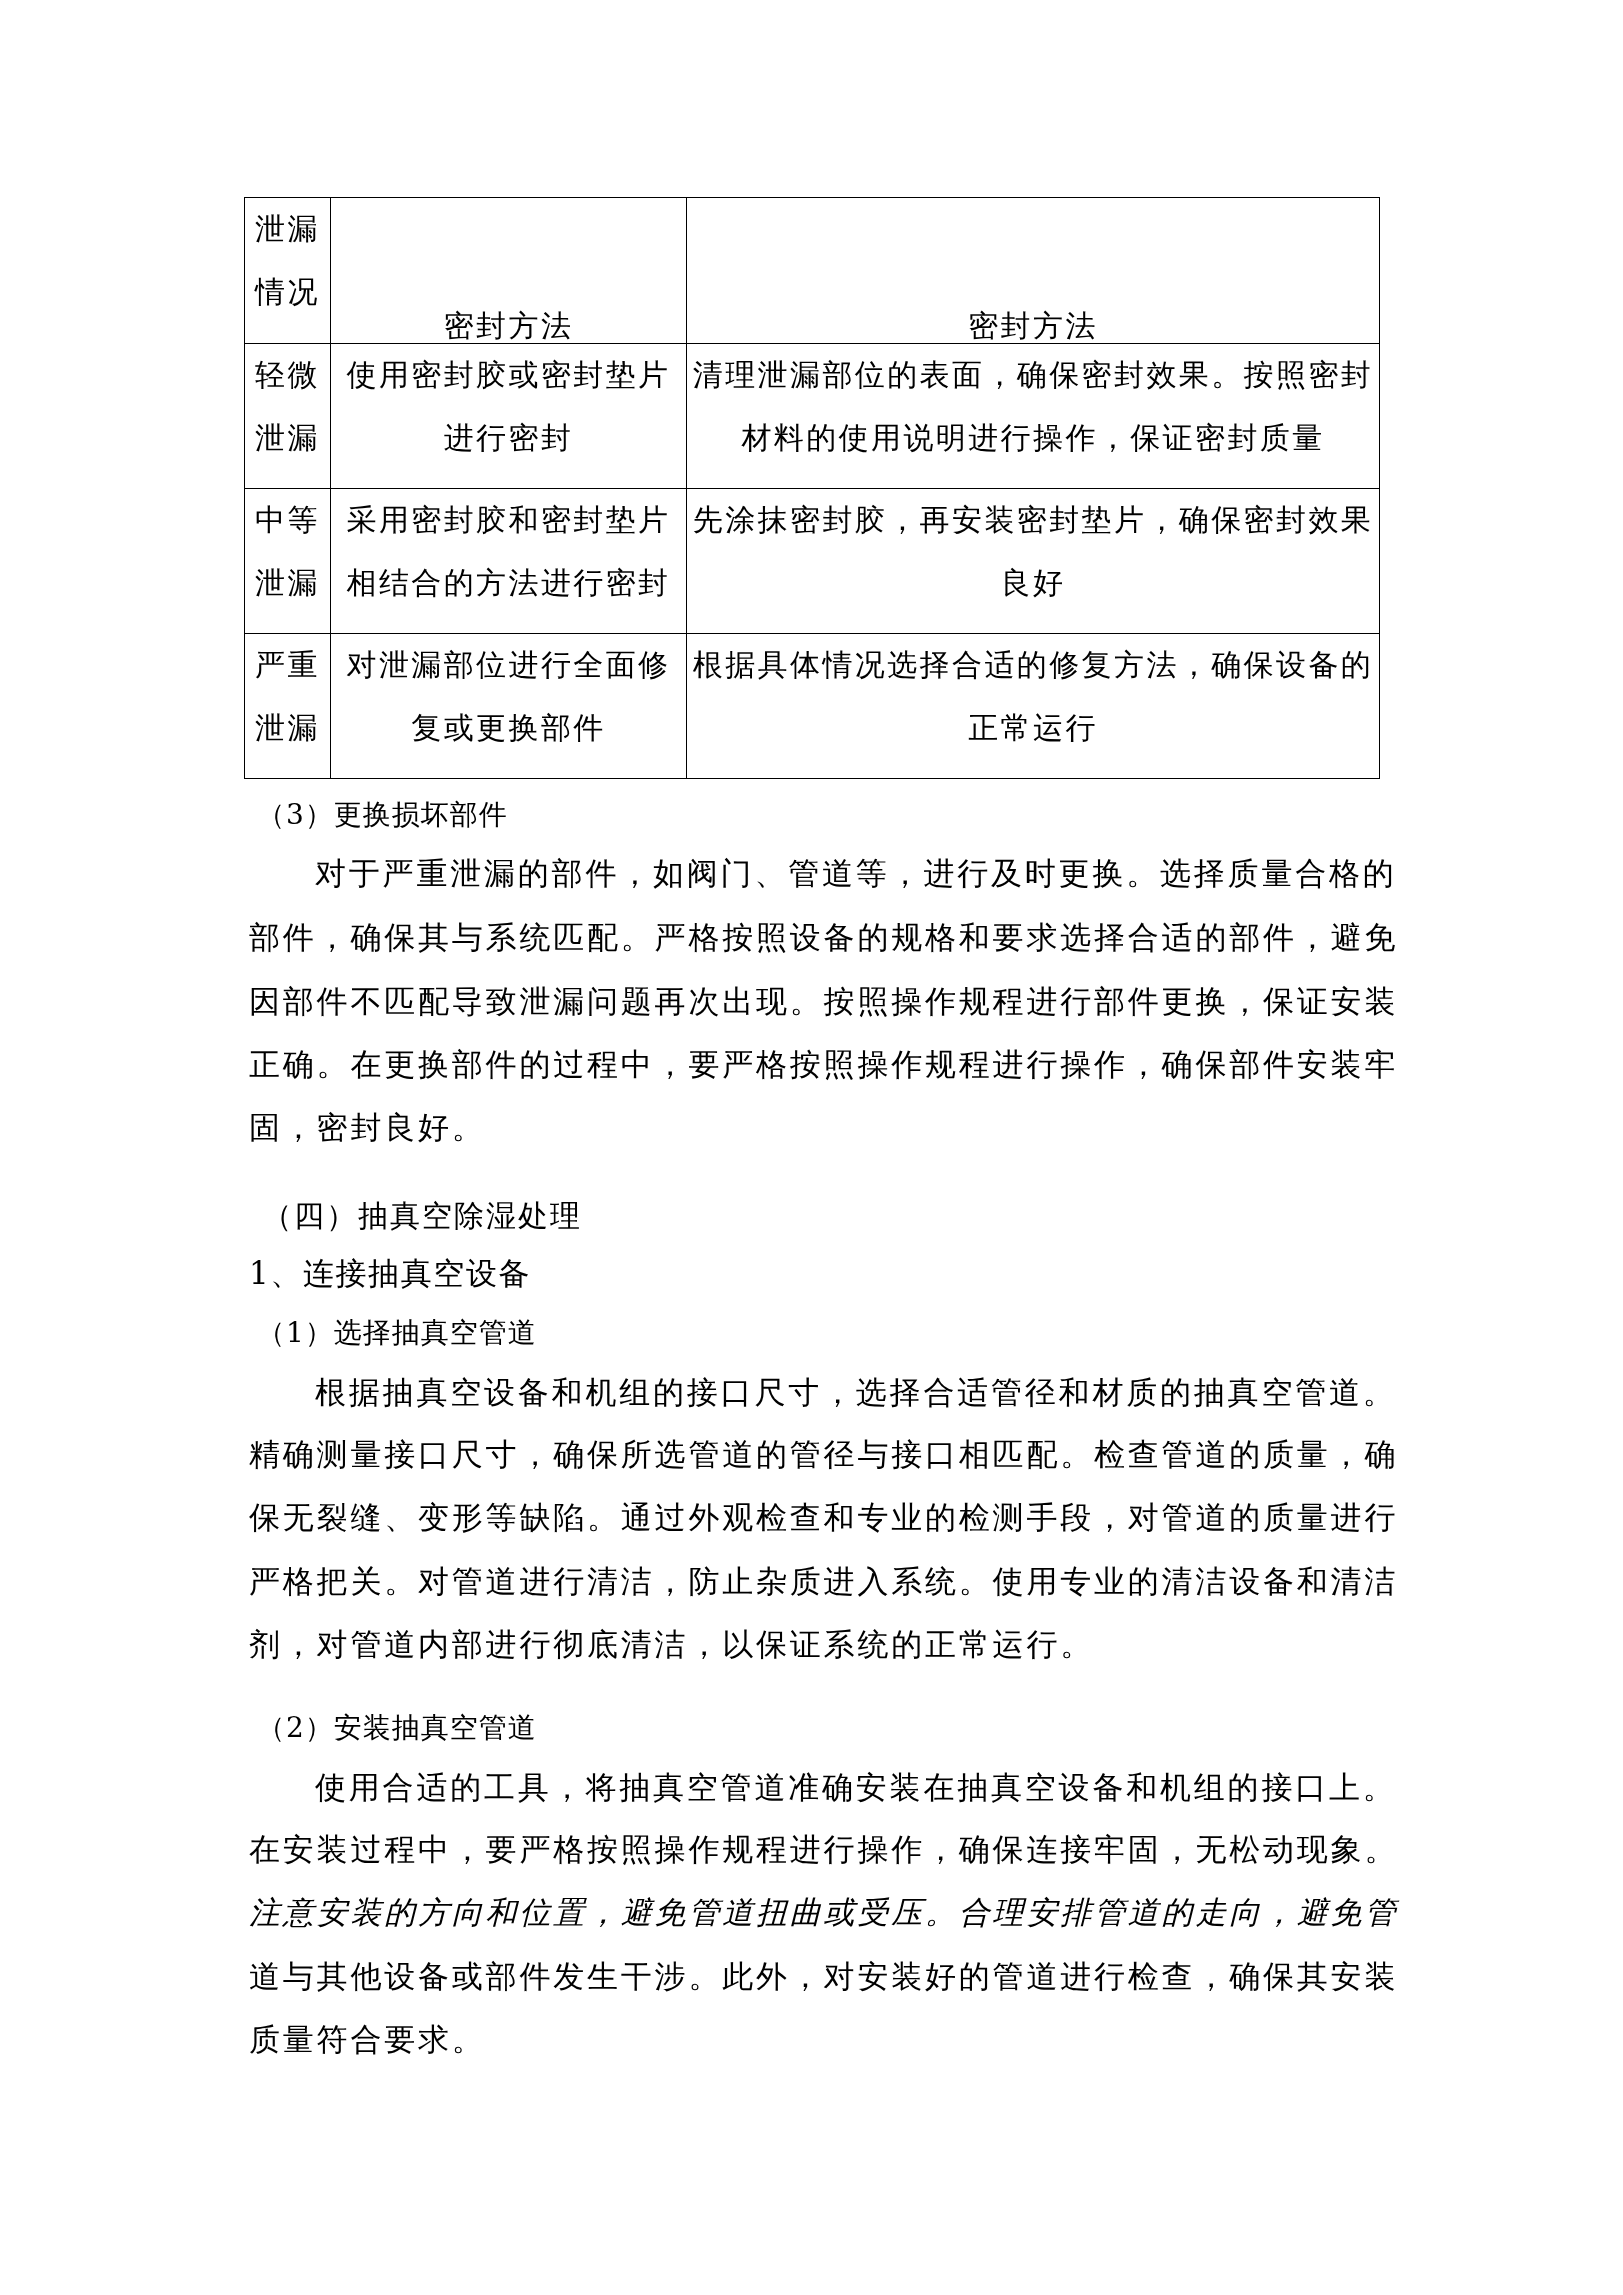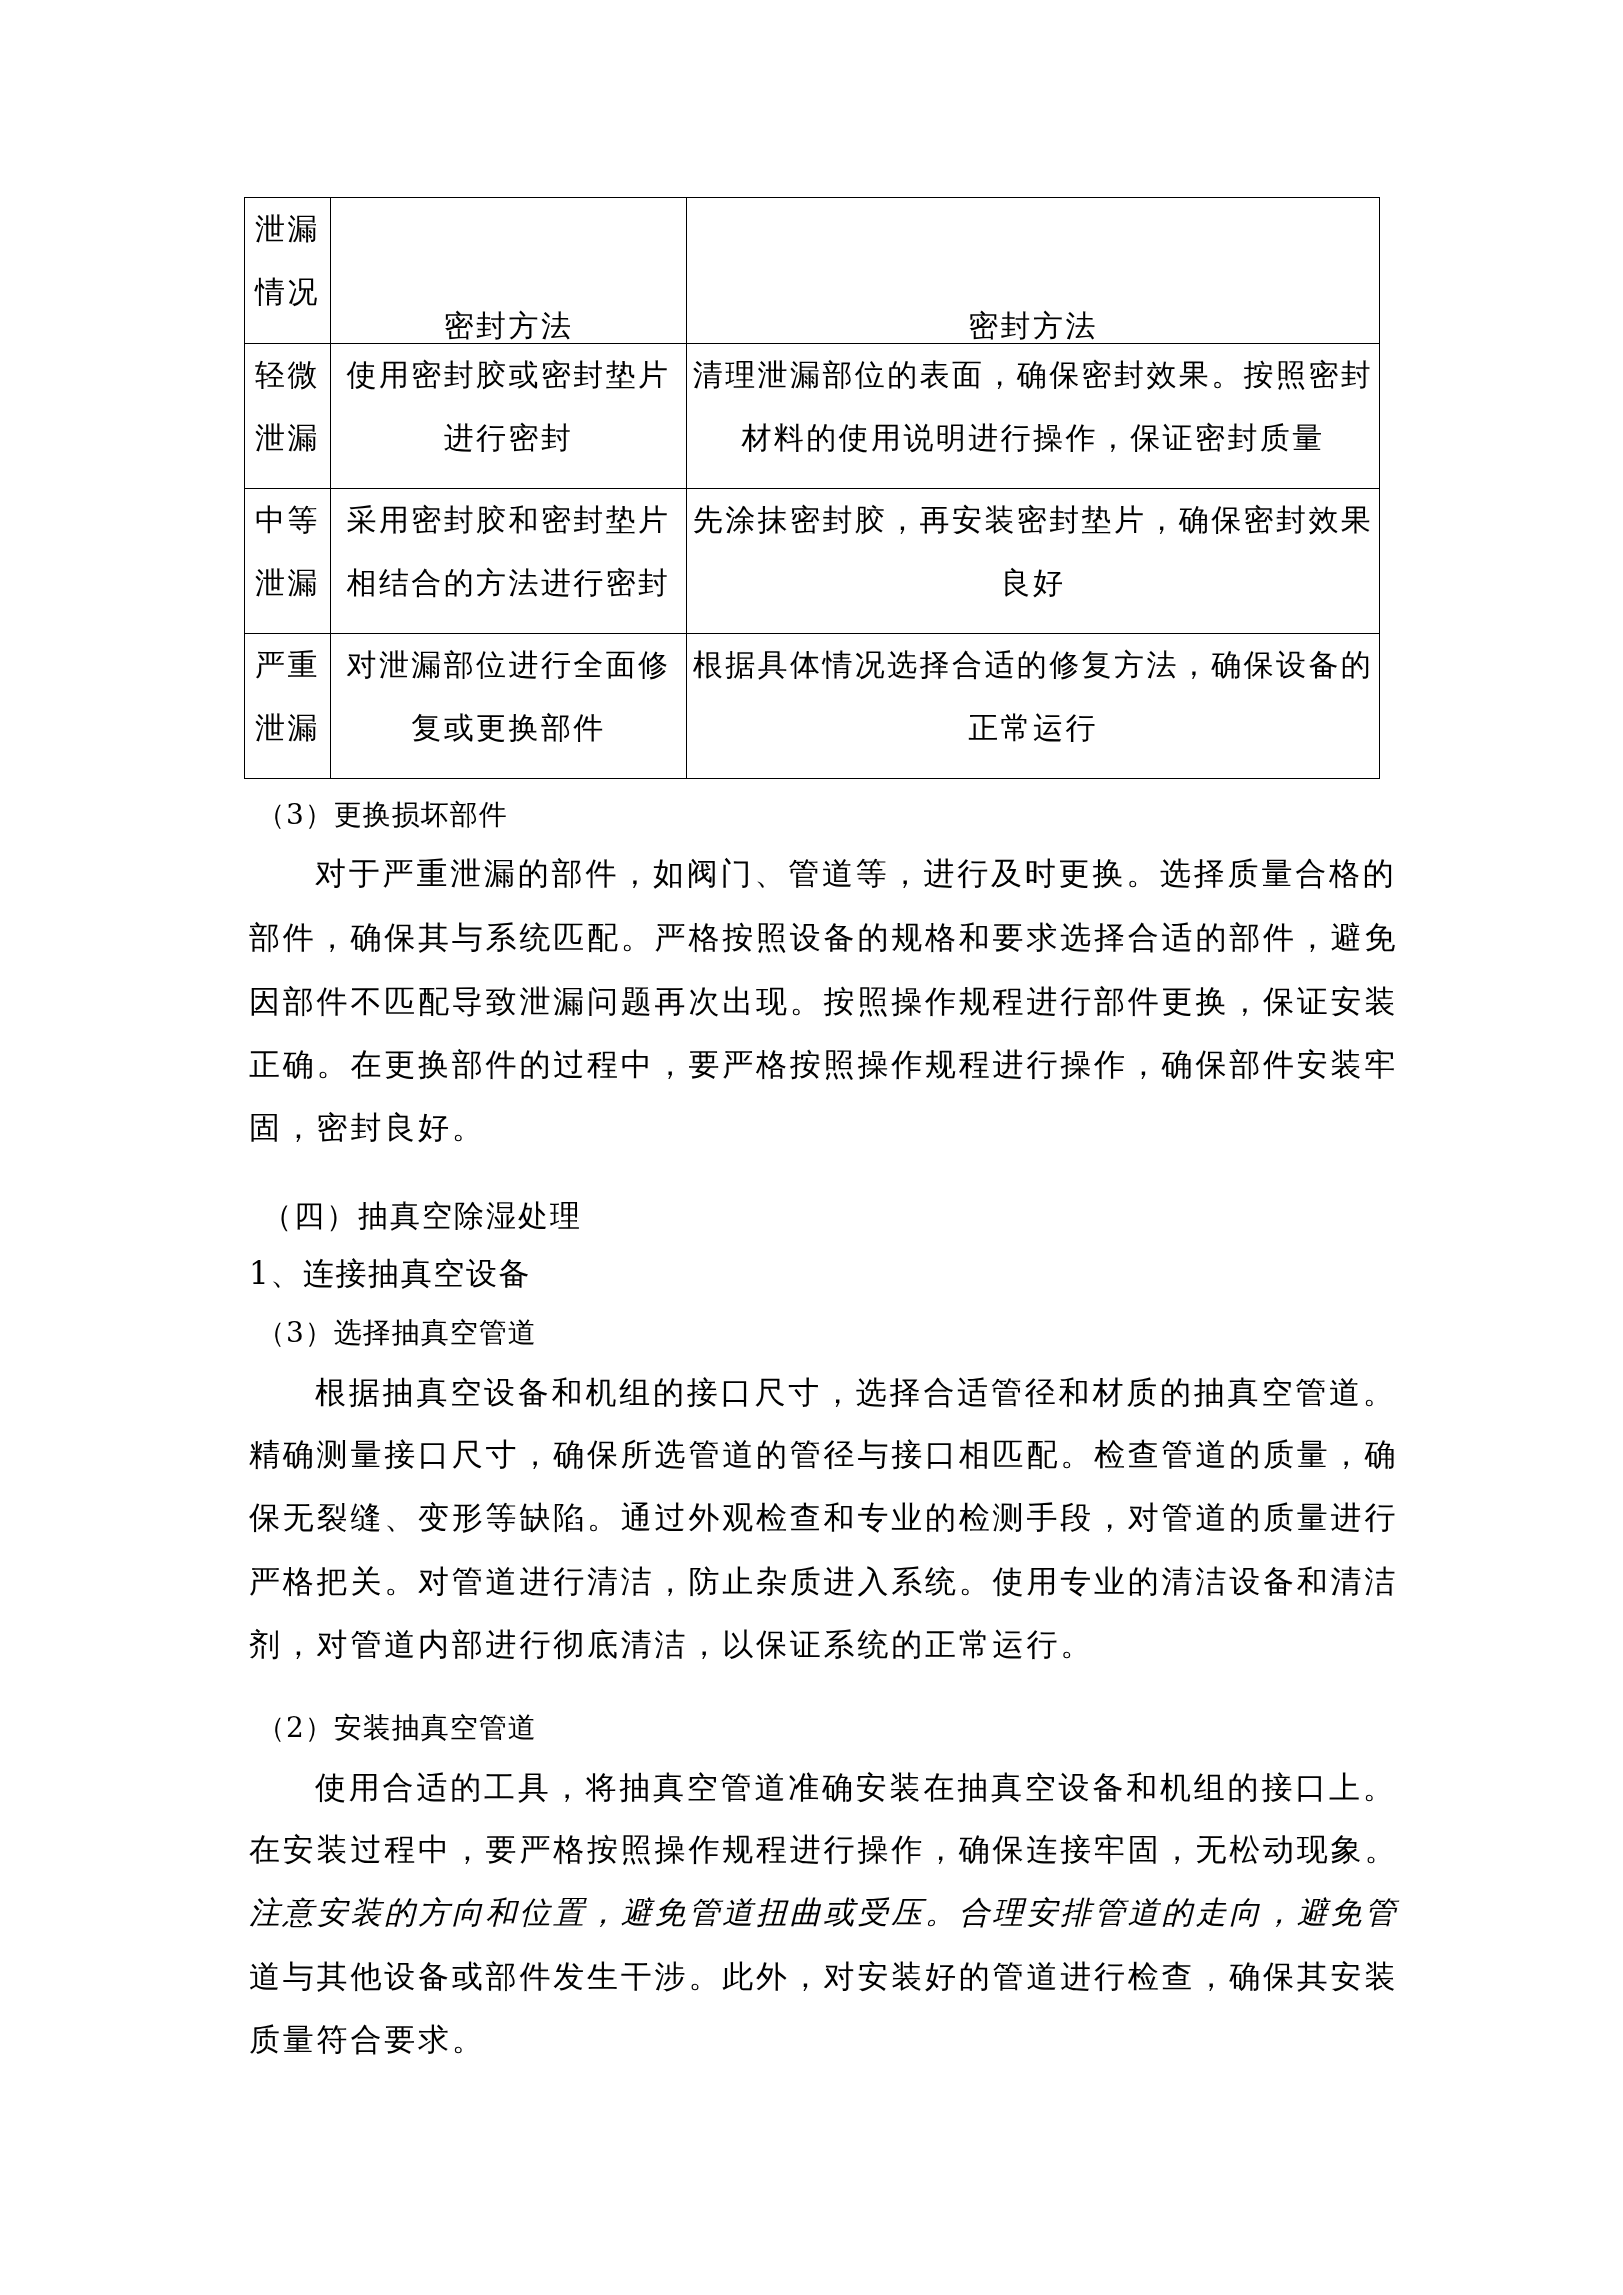--- a/index.html
+++ b/index.html
@@ -137,21 +137,21 @@
   <div class="line sub" style="left:257px; top:795px;">（3）更换损坏部件</div>
   <div class="line body-line indent" style="top:854px;">对于严重泄漏的部件，如阀门、管道等，进行及时更换。选择质量合格的</div>
   <div class="line body-line" style="top:918px;">部件，确保其与系统匹配。严格按照设备的规格和要求选择合适的部件，避免</div>
   <div class="line body-line" style="top:982px;">因部件不匹配导致泄漏问题再次出现。按照操作规程进行部件更换，保证安装</div>
   <div class="line body-line" style="top:1045px;">正确。在更换部件的过程中，要严格按照操作规程进行操作，确保部件安装牢</div>
   <div class="line body-line" style="top:1108px;">固，密封良好。</div>
 
   <div class="line h4" style="left:262px; top:1196px;">（四）抽真空除湿处理</div>
   <div class="line body-line" style="top:1254px; letter-spacing:1.6px;">1、连接抽真空设备</div>
 
-  <div class="line sub" style="left:257px; top:1313px;">（3）选择抽真空管道</div>
+  <div class="line sub" style="left:257px; top:1313px;">（1）选择抽真空管道</div>
   <div class="line body-line indent" style="top:1373px;">根据抽真空设备和机组的接口尺寸，选择合适管径和材质的抽真空管道。</div>
   <div class="line body-line" style="top:1435px;">精确测量接口尺寸，确保所选管道的管径与接口相匹配。检查管道的质量，确</div>
   <div class="line body-line" style="top:1498px;">保无裂缝、变形等缺陷。通过外观检查和专业的检测手段，对管道的质量进行</div>
   <div class="line body-line" style="top:1562px;">严格把关。对管道进行清洁，防止杂质进入系统。使用专业的清洁设备和清洁</div>
   <div class="line body-line" style="top:1625px;">剂，对管道内部进行彻底清洁，以保证系统的正常运行。</div>
 
   <div class="line sub" style="left:257px; top:1708px;">（2）安装抽真空管道</div>
   <div class="line body-line indent" style="top:1768px;">使用合适的工具，将抽真空管道准确安装在抽真空设备和机组的接口上。</div>
   <div class="line body-line" style="top:1830px;">在安装过程中，要严格按照操作规程进行操作，确保连接牢固，无松动现象。</div>
   <div class="line body-line" style="top:1893px;font-style:italic;">注意安装的方向和位置，避免管道扭曲或受压。合理安排管道的走向，避免管</div>

